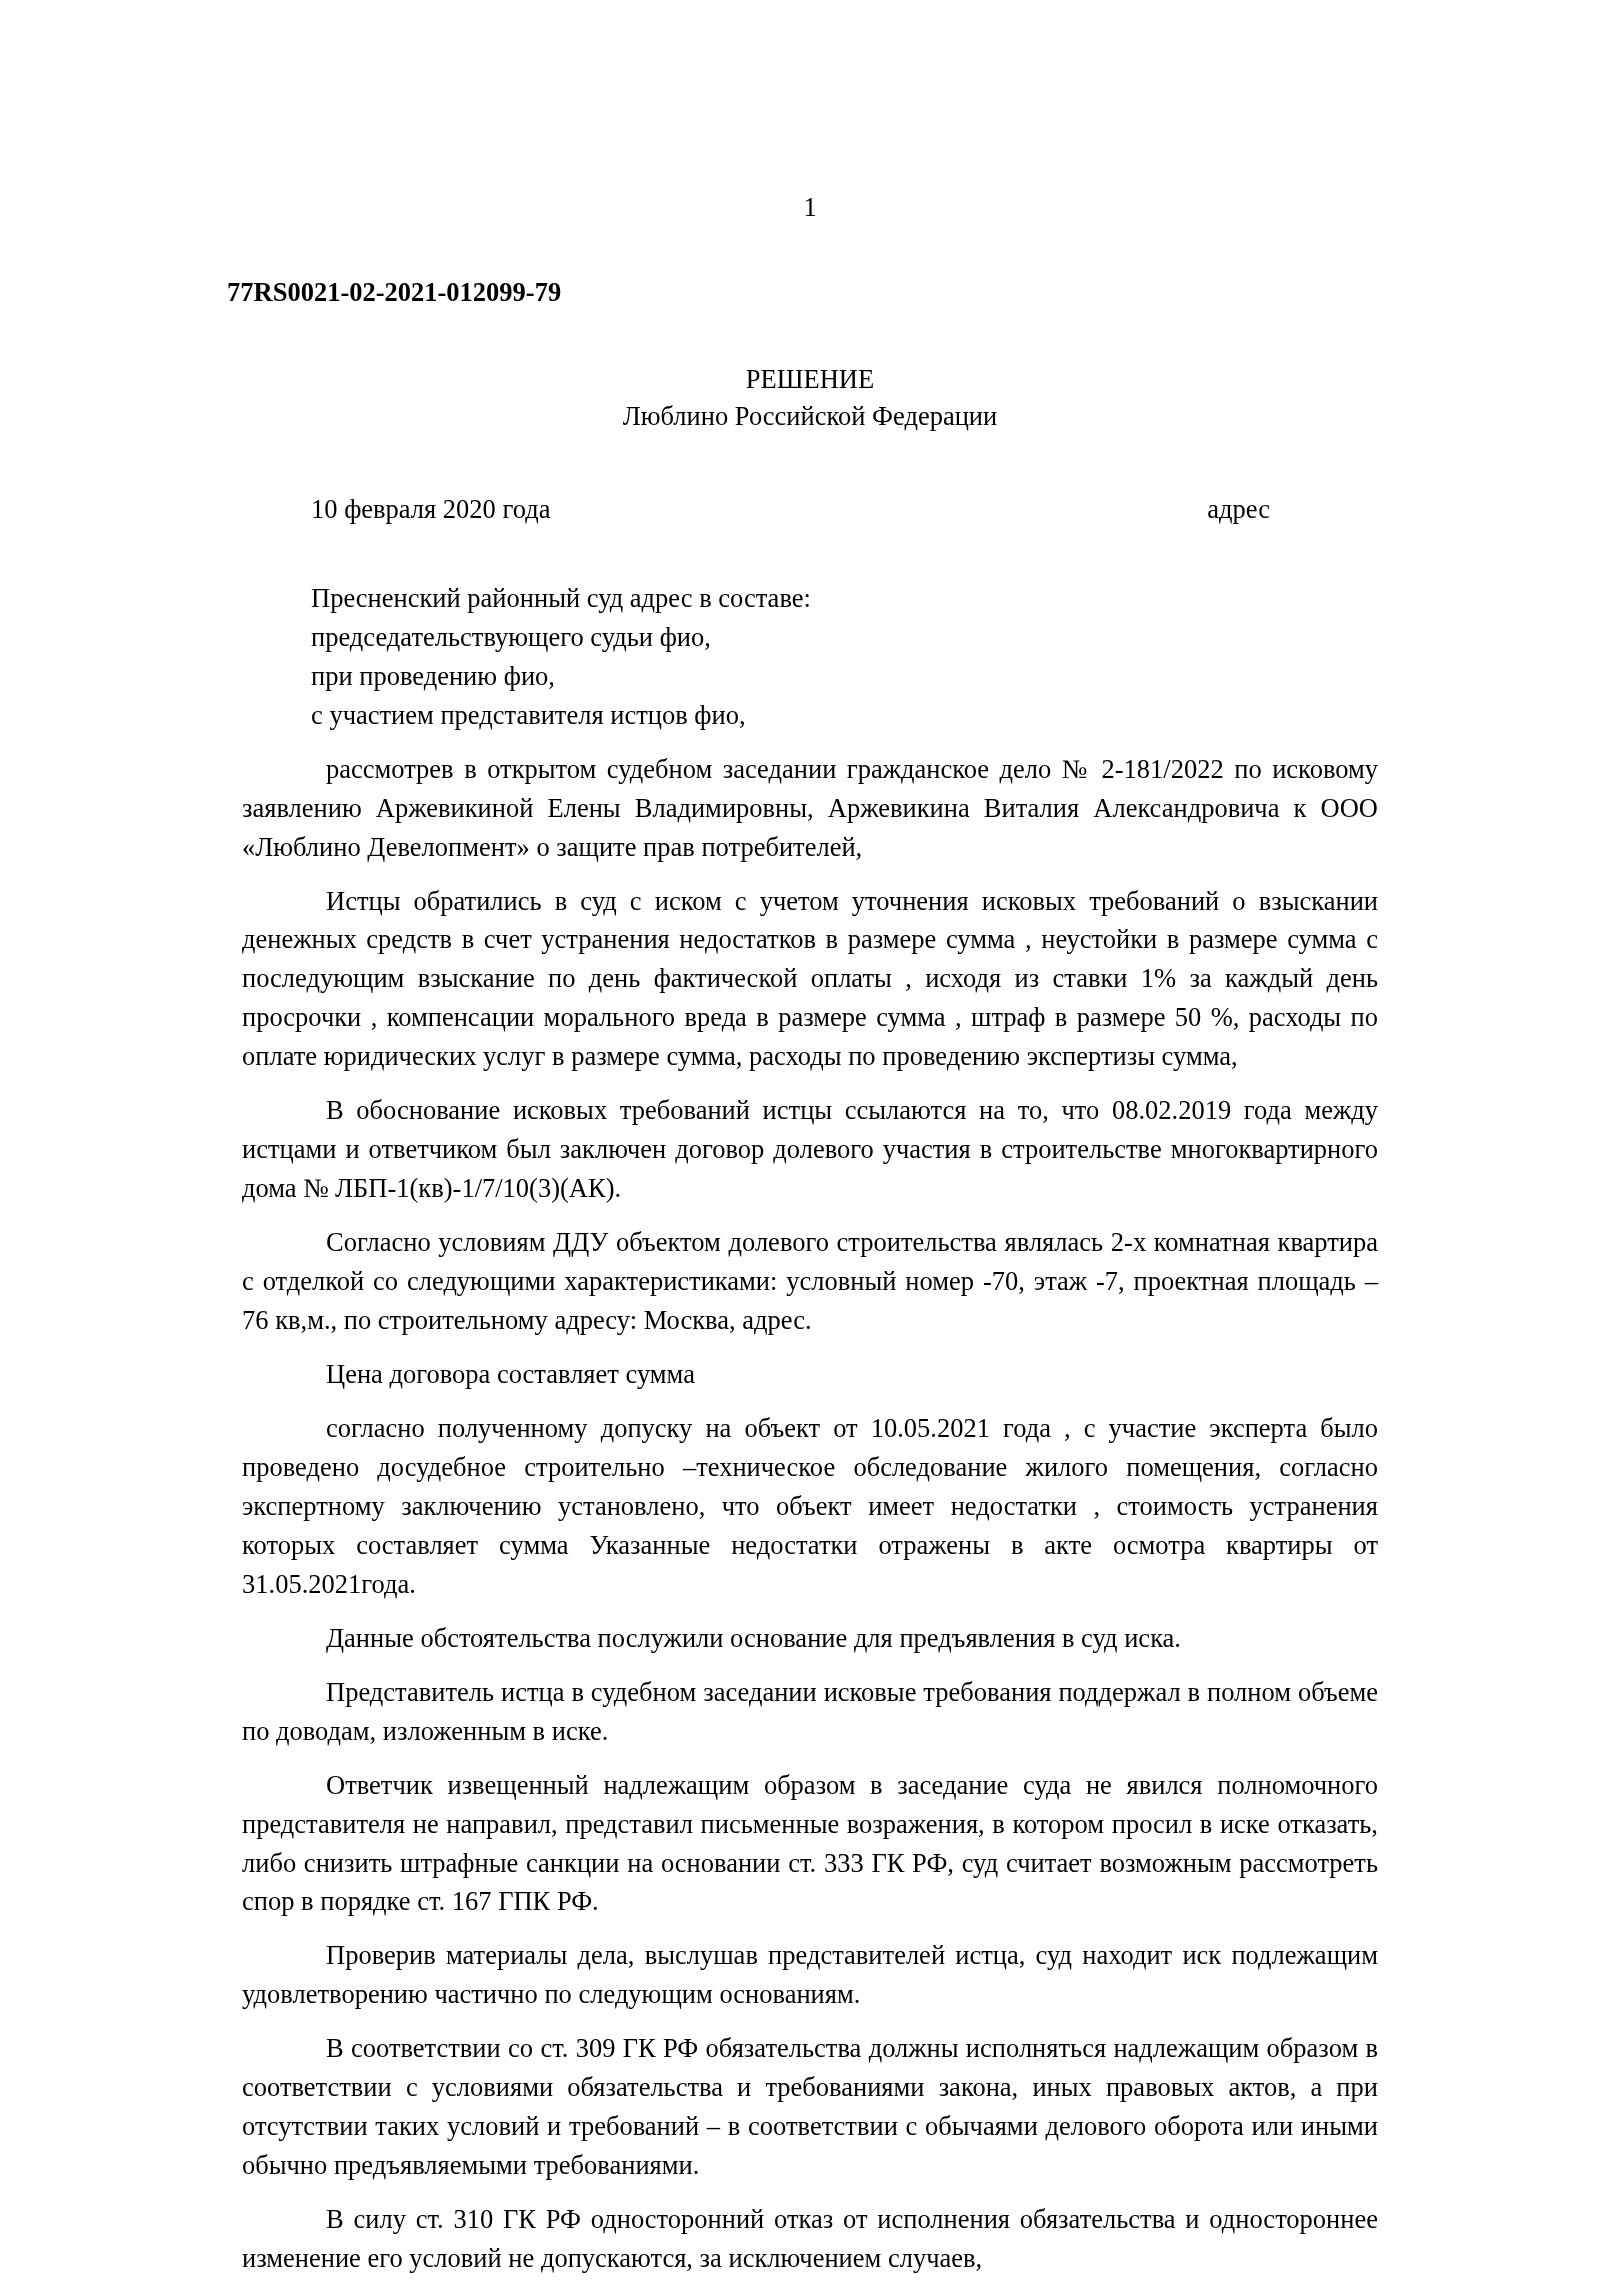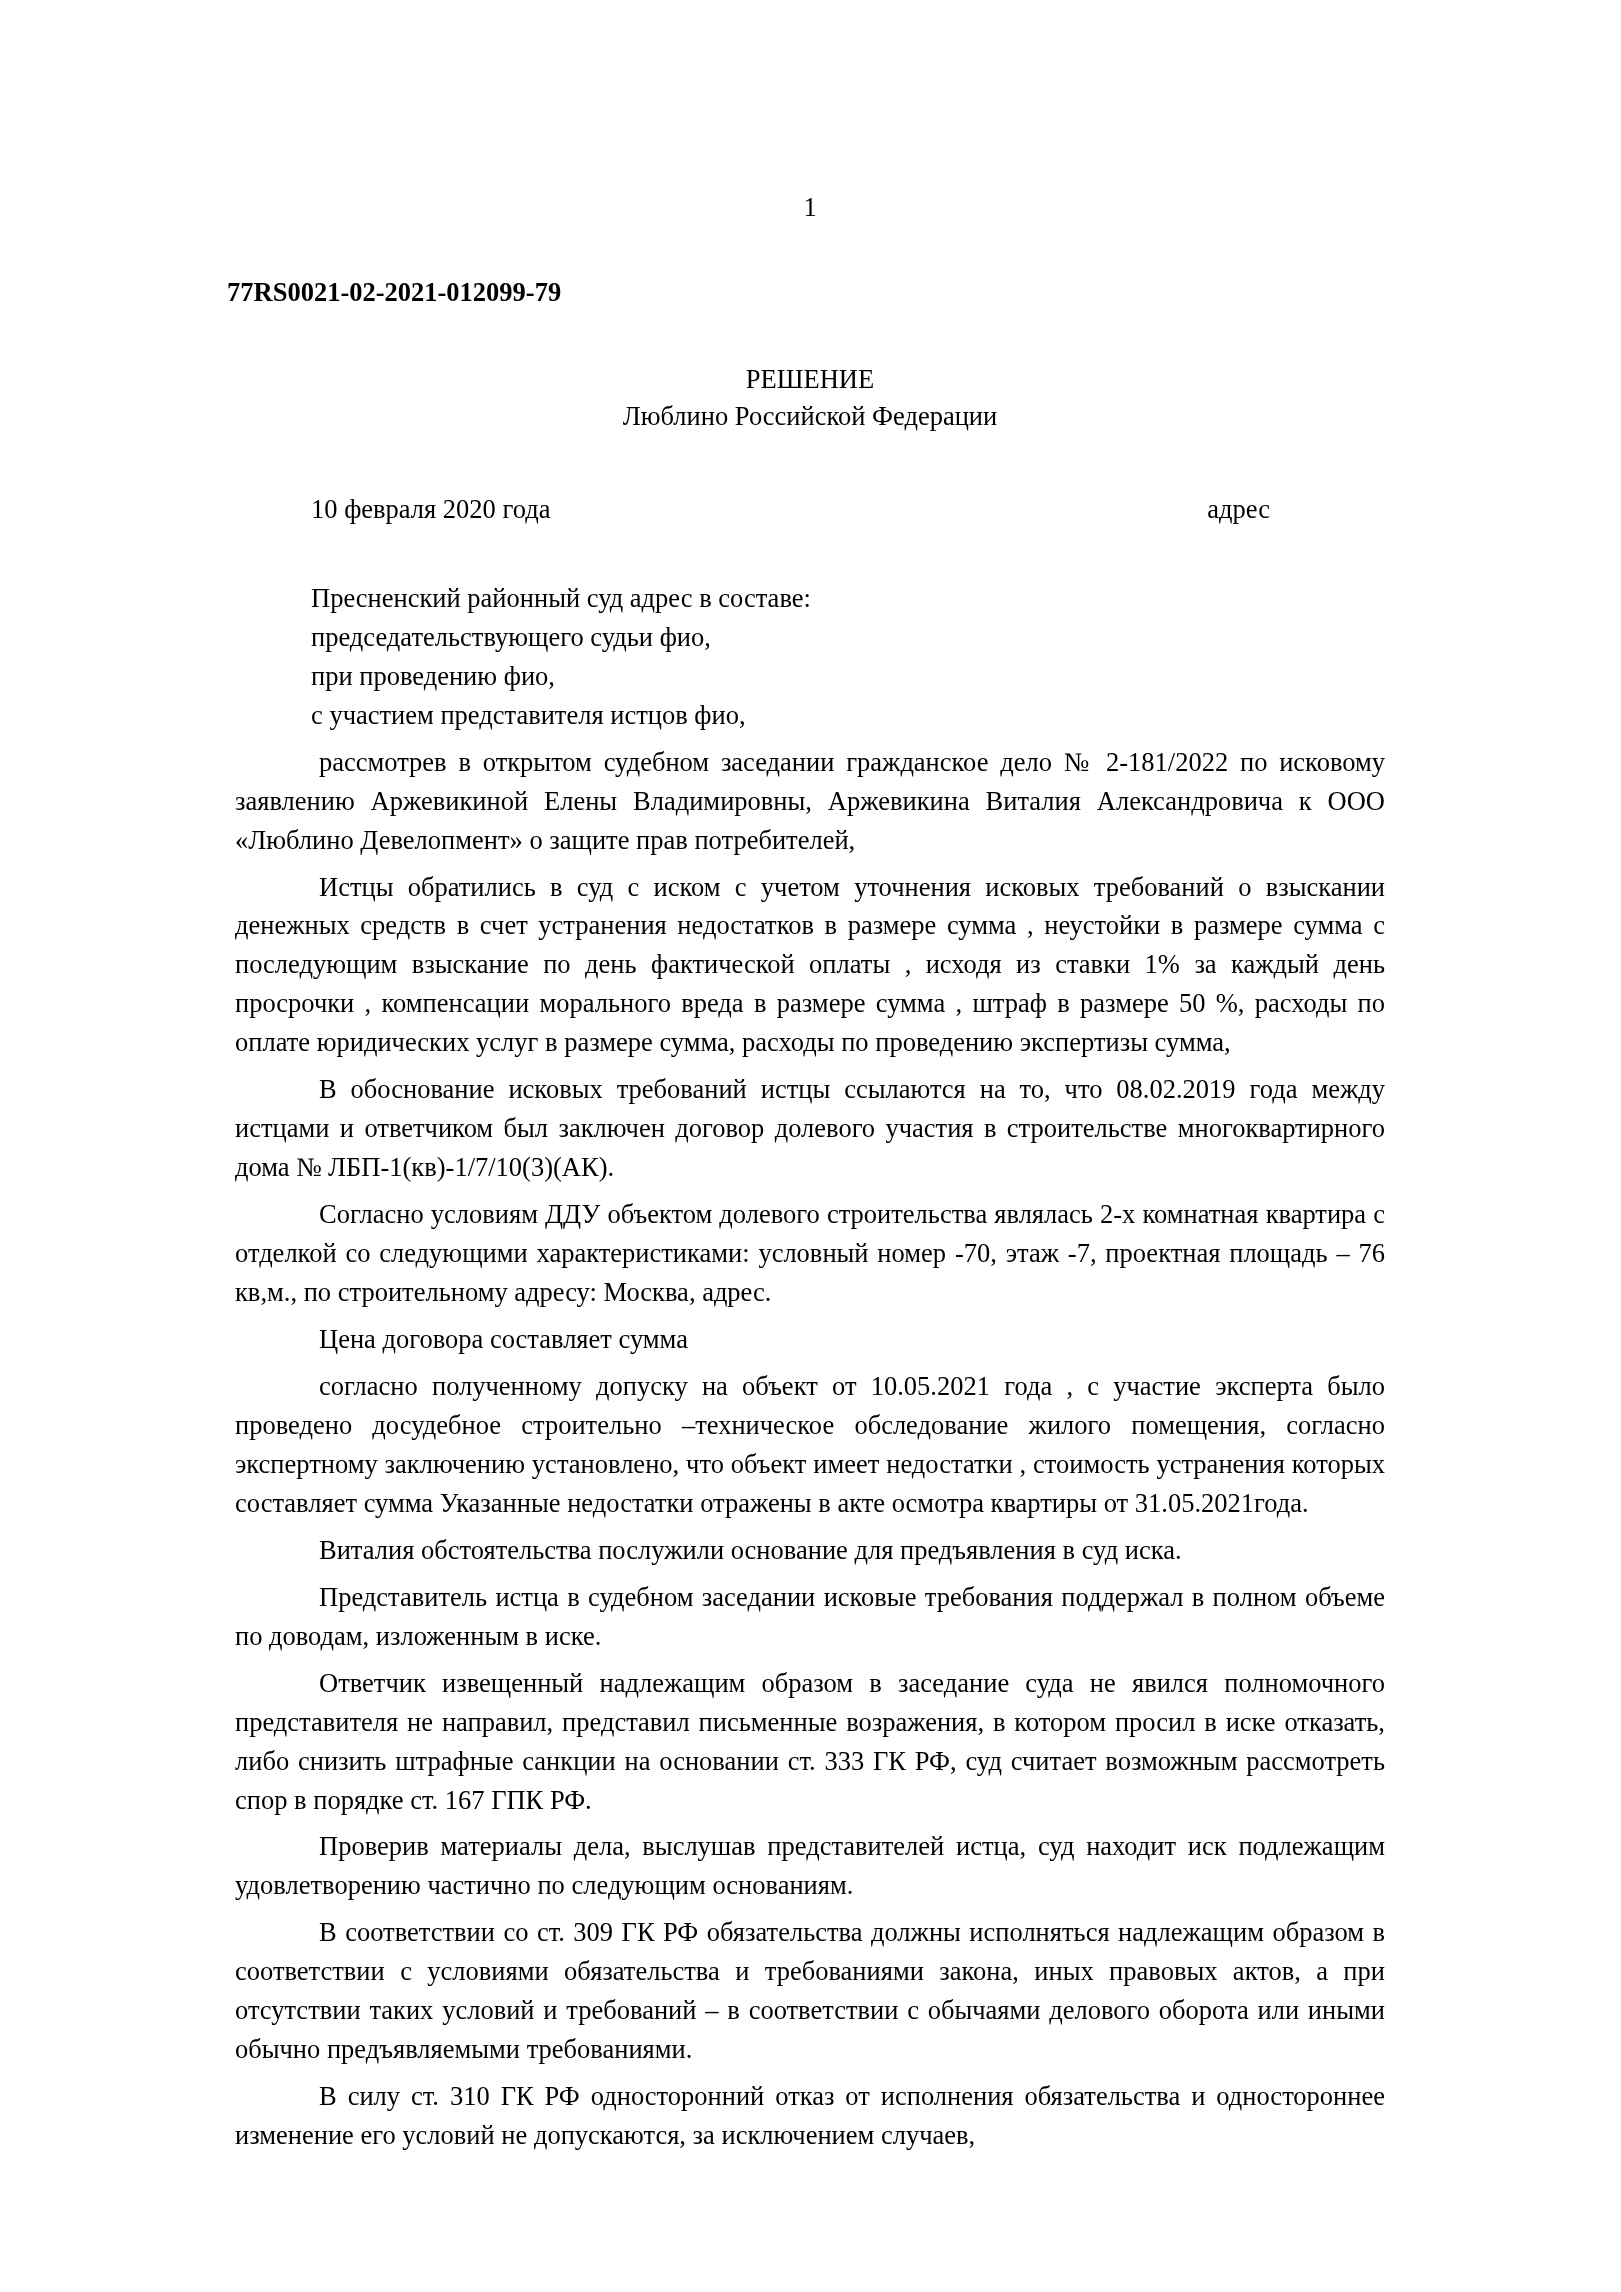--- a/index.html
+++ b/index.html
@@ -69,21 +69,21 @@
     padding-left: 84px;
   }
   .composition div {
     white-space: nowrap;
   }
   .para {
     font-size: 26.5px;
     line-height: 1.47;
     text-align: justify;
     text-indent: 84px;
-    margin: 8px;
+    margin: 15px;
     hyphens: none;
   }
   .section-head {
     text-align: center;
     font-size: 26.5px;
     line-height: 1.35;
     margin: 47px 0 43px 0;
   }
   .body-block > .para {
     margin-top: 0;
@@ -116,21 +116,21 @@
 
     <p class="para">рассмотрев в открытом судебном заседании гражданское дело № 2-181/2022 по исковому заявлению Аржевикиной Елены Владимировны, Аржевикина Виталия Александровича к ООО «Люблино Девелопмент» о защите прав потребителей,</p>
 
 
     <div class="body-block">
       <p class="para">Истцы обратились в суд с иском с учетом уточнения исковых требований о взыскании денежных средств  в счет устранения недостатков  в размере  сумма , неустойки в размере сумма  с последующим взыскание по день фактической оплаты , исходя из ставки 1% за каждый день просрочки , компенсации морального вреда в размере сумма , штраф  в размере 50 %, расходы по оплате юридических услуг в размере сумма, расходы по проведению экспертизы сумма,</p>
       <p class="para">В обоснование исковых требований истцы ссылаются на то,  что  08.02.2019 года между истцами и ответчиком был заключен договор долевого участия  в строительстве многоквартирного дома  № ЛБП-1(кв)-1/7/10(3)(АК).</p>
       <p class="para"> Согласно условиям ДДУ объектом долевого строительства являлась 2-х комнатная квартира  с отделкой со следующими характеристиками: условный номер -70, этаж -7, проектная площадь – 76 кв,м., по строительному адресу: Москва, адрес.</p>
       <p class="para">Цена договора составляет сумма</p>
       <p class="para">согласно полученному допуску на объект от 10.05.2021 года , с участие эксперта было проведено досудебное строительно –техническое обследование жилого помещения, согласно экспертному заключению установлено, что объект имеет недостатки , стоимость устранения которых  составляет сумма Указанные недостатки отражены  в акте осмотра квартиры  от 31.05.2021года.</p>
-      <p class="para">Виталия обстоятельства послужили основание для предъявления в суд иска.</p>
+      <p class="para">Данные обстоятельства послужили основание для предъявления в суд иска.</p>
       <p class="para">Представитель истца в судебном заседании исковые требования поддержал  в полном объеме по доводам, изложенным в иске.</p>
       <p class="para">Ответчик извещенный надлежащим образом в заседание суда не явился полномочного представителя не направил, представил письменные возражения, в котором просил в иске отказать, либо снизить штрафные санкции на основании ст. 333 ГК РФ, суд считает возможным рассмотреть спор в порядке ст. 167 ГПК РФ.</p>
       <p class="para">Проверив материалы дела, выслушав представителей истца, суд находит иск подлежащим удовлетворению частично по следующим основаниям.</p>
       <p class="para">В соответствии со ст. 309 ГК РФ обязательства должны исполняться надлежащим образом в соответствии с условиями обязательства и требованиями закона, иных правовых актов, а при отсутствии таких условий и требований – в соответствии с обычаями делового оборота или иными обычно предъявляемыми требованиями.</p>
       <p class="para">В силу ст. 310 ГК РФ односторонний отказ от исполнения обязательства и одностороннее изменение его условий не допускаются, за исключением случаев,</p>
     </div>
 
   </div>
 </div>
 

